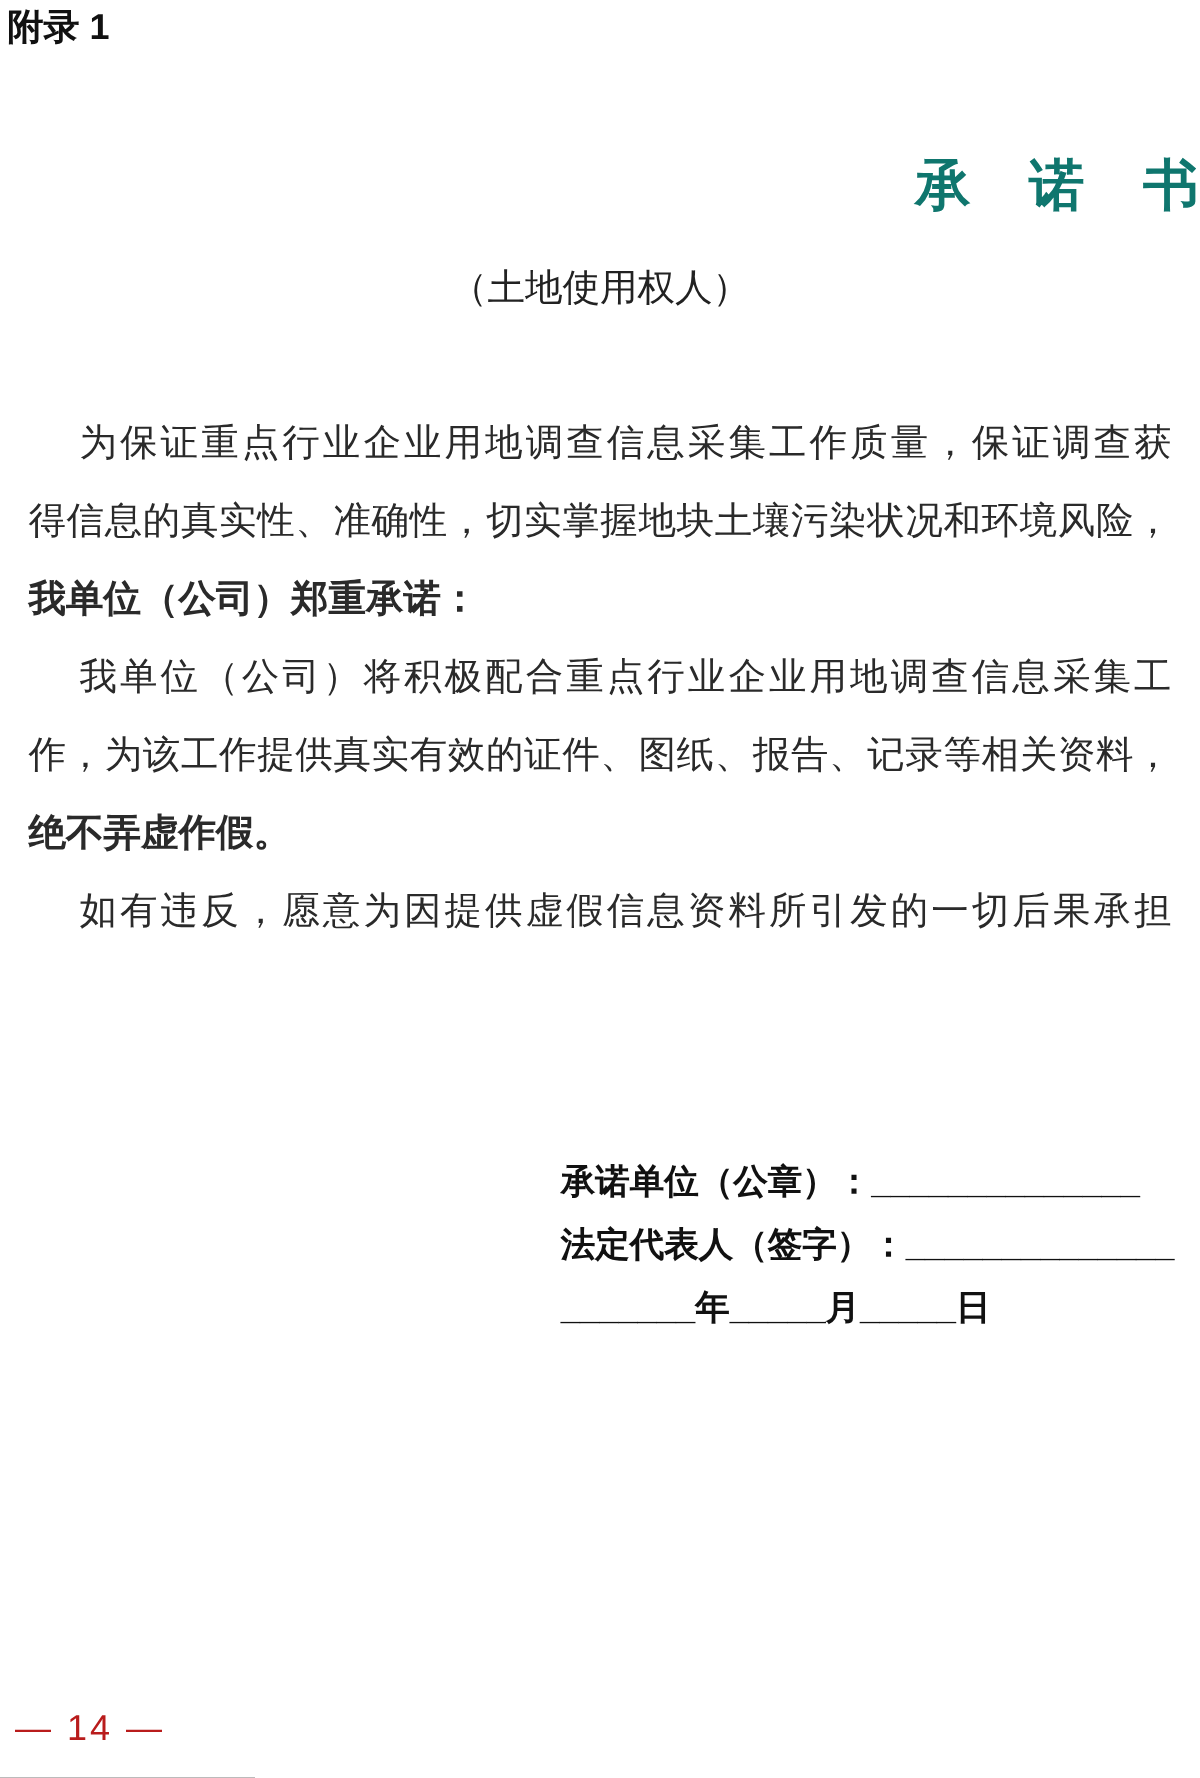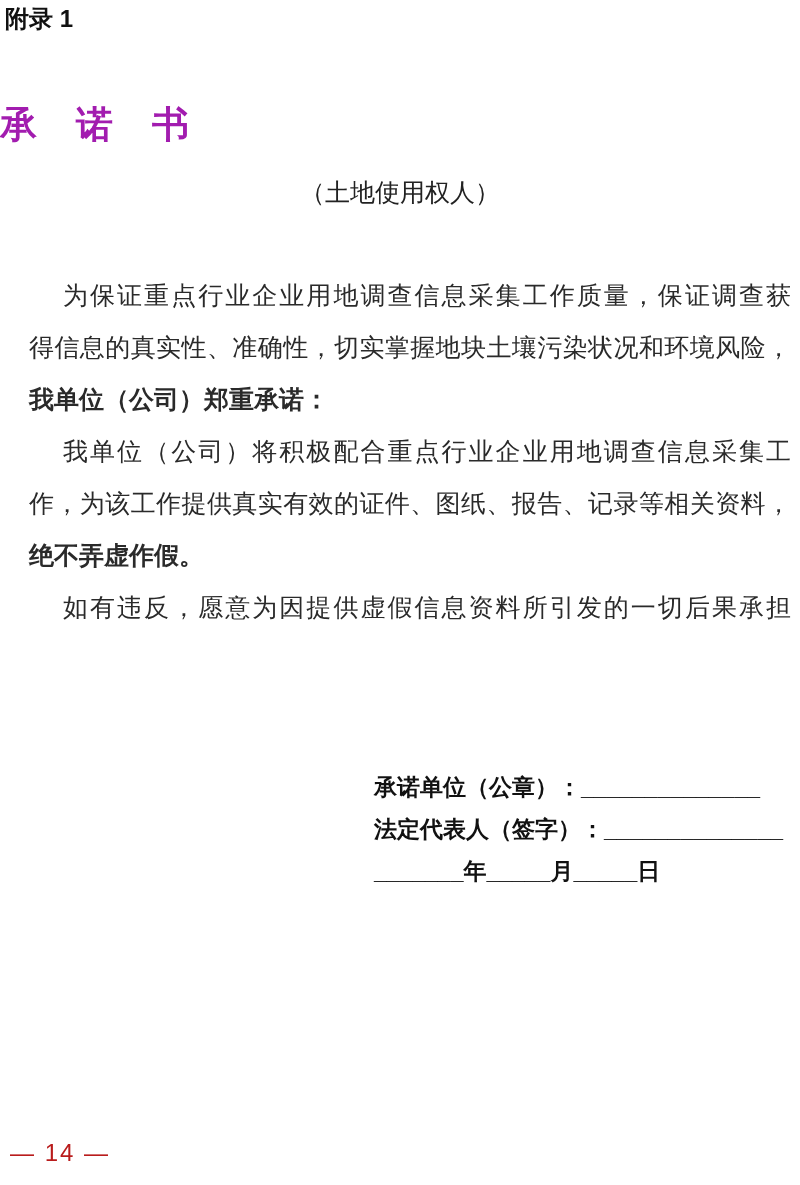--- a/index.html
+++ b/index.html
@@ -23,42 +23,42 @@
     font-weight: bold;
     font-size: 24px;
     line-height: 28px;
     color: #111;
   }
   .doc-title {
     position: absolute;
     left: 0;
     top: 104px;
     width: 100%;
-    text-align: left;
+    text-align: right;
     font-family: "Liberation Serif", serif;
     font-weight: bold;
     font-size: 37px;
     line-height: 42px;
-    color: #a21caf;
+    color: #0f766e;
     letter-spacing: 1px;
   }
   .doc-subtitle {
     position: absolute;
     left: 0;
     top: 177px;
     width: 100%;
     text-align: center;
     font-family: "Liberation Serif", serif;
     font-size: 25px;
     line-height: 32px;
     color: #222;
   }
   .doc-body {
     position: absolute;
-    left: 29px;
+    left: 19px;
     top: 270px;
     width: 762px;
     font-size: 25px;
     line-height: 52px;
     color: #2a2a2a;
   }
   .body-line {
     text-align: justify;
     text-align-last: justify;
     white-space: nowrap;

